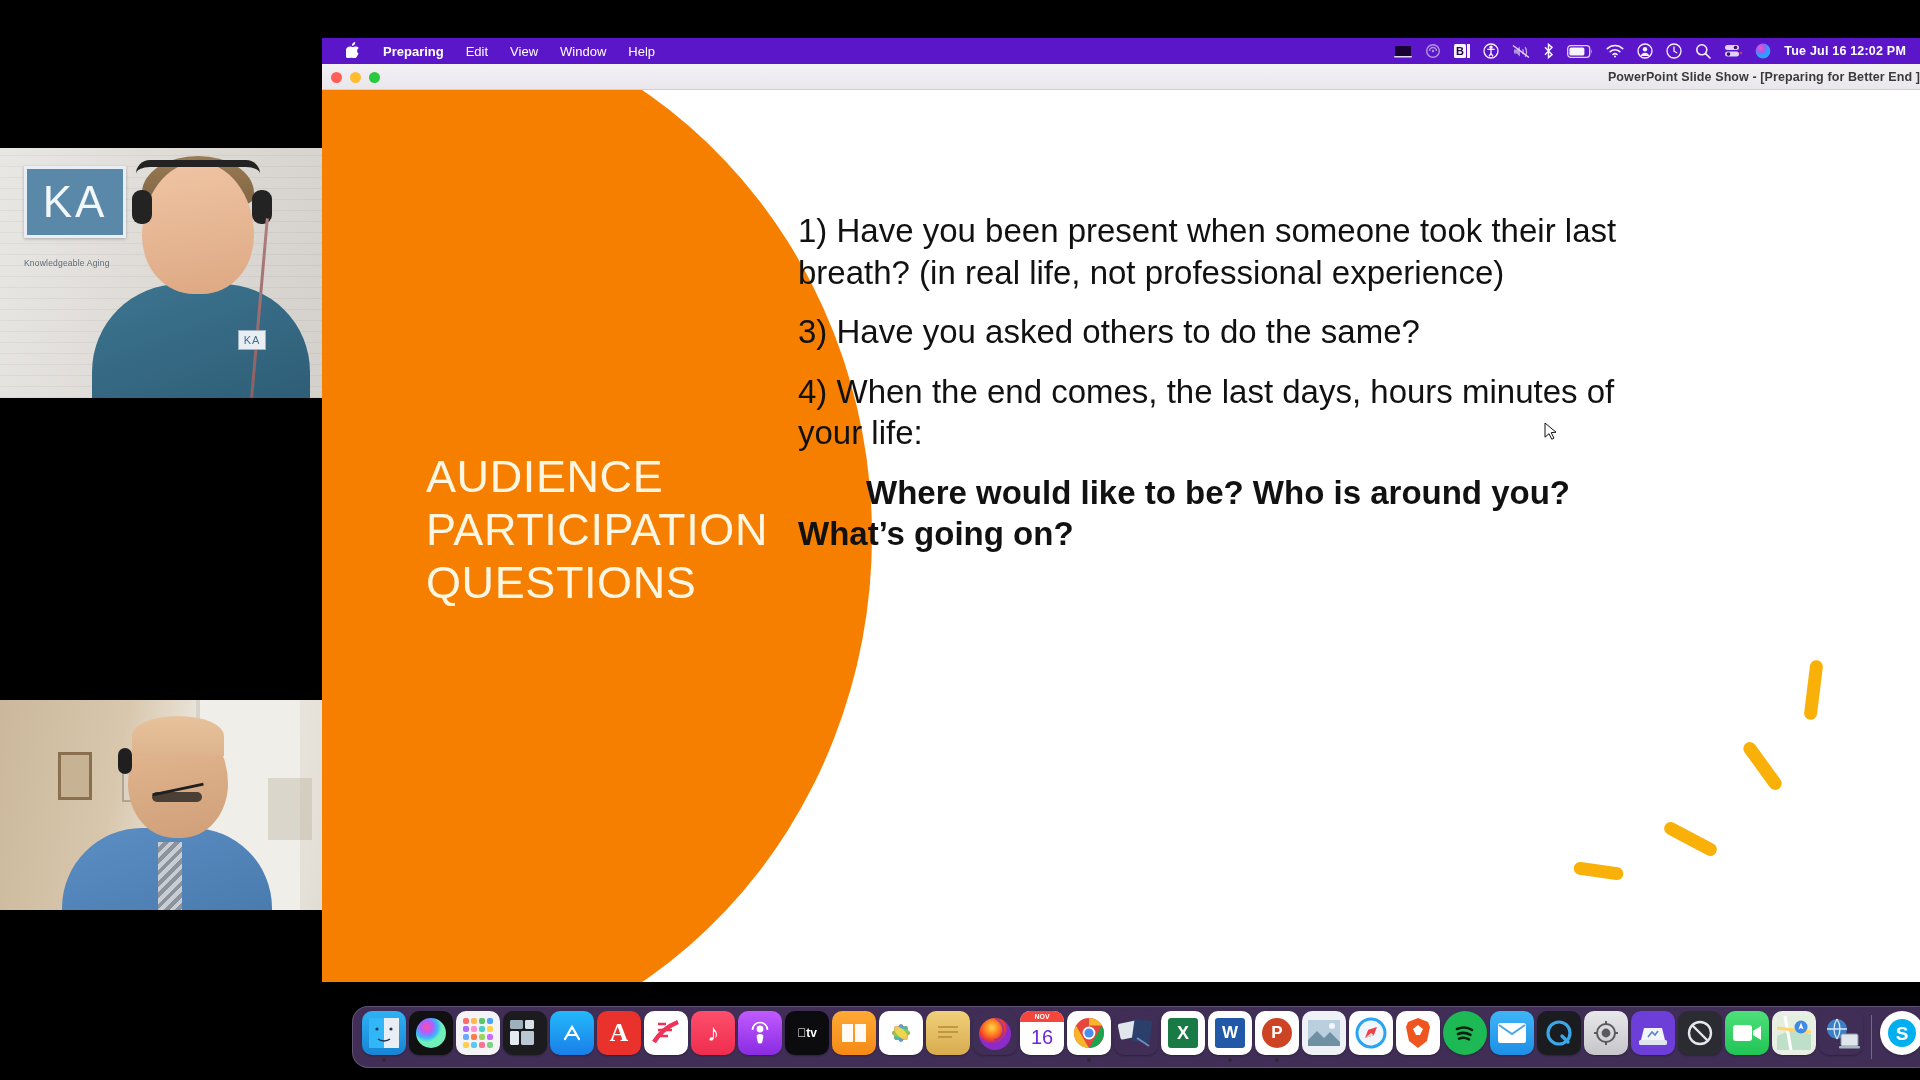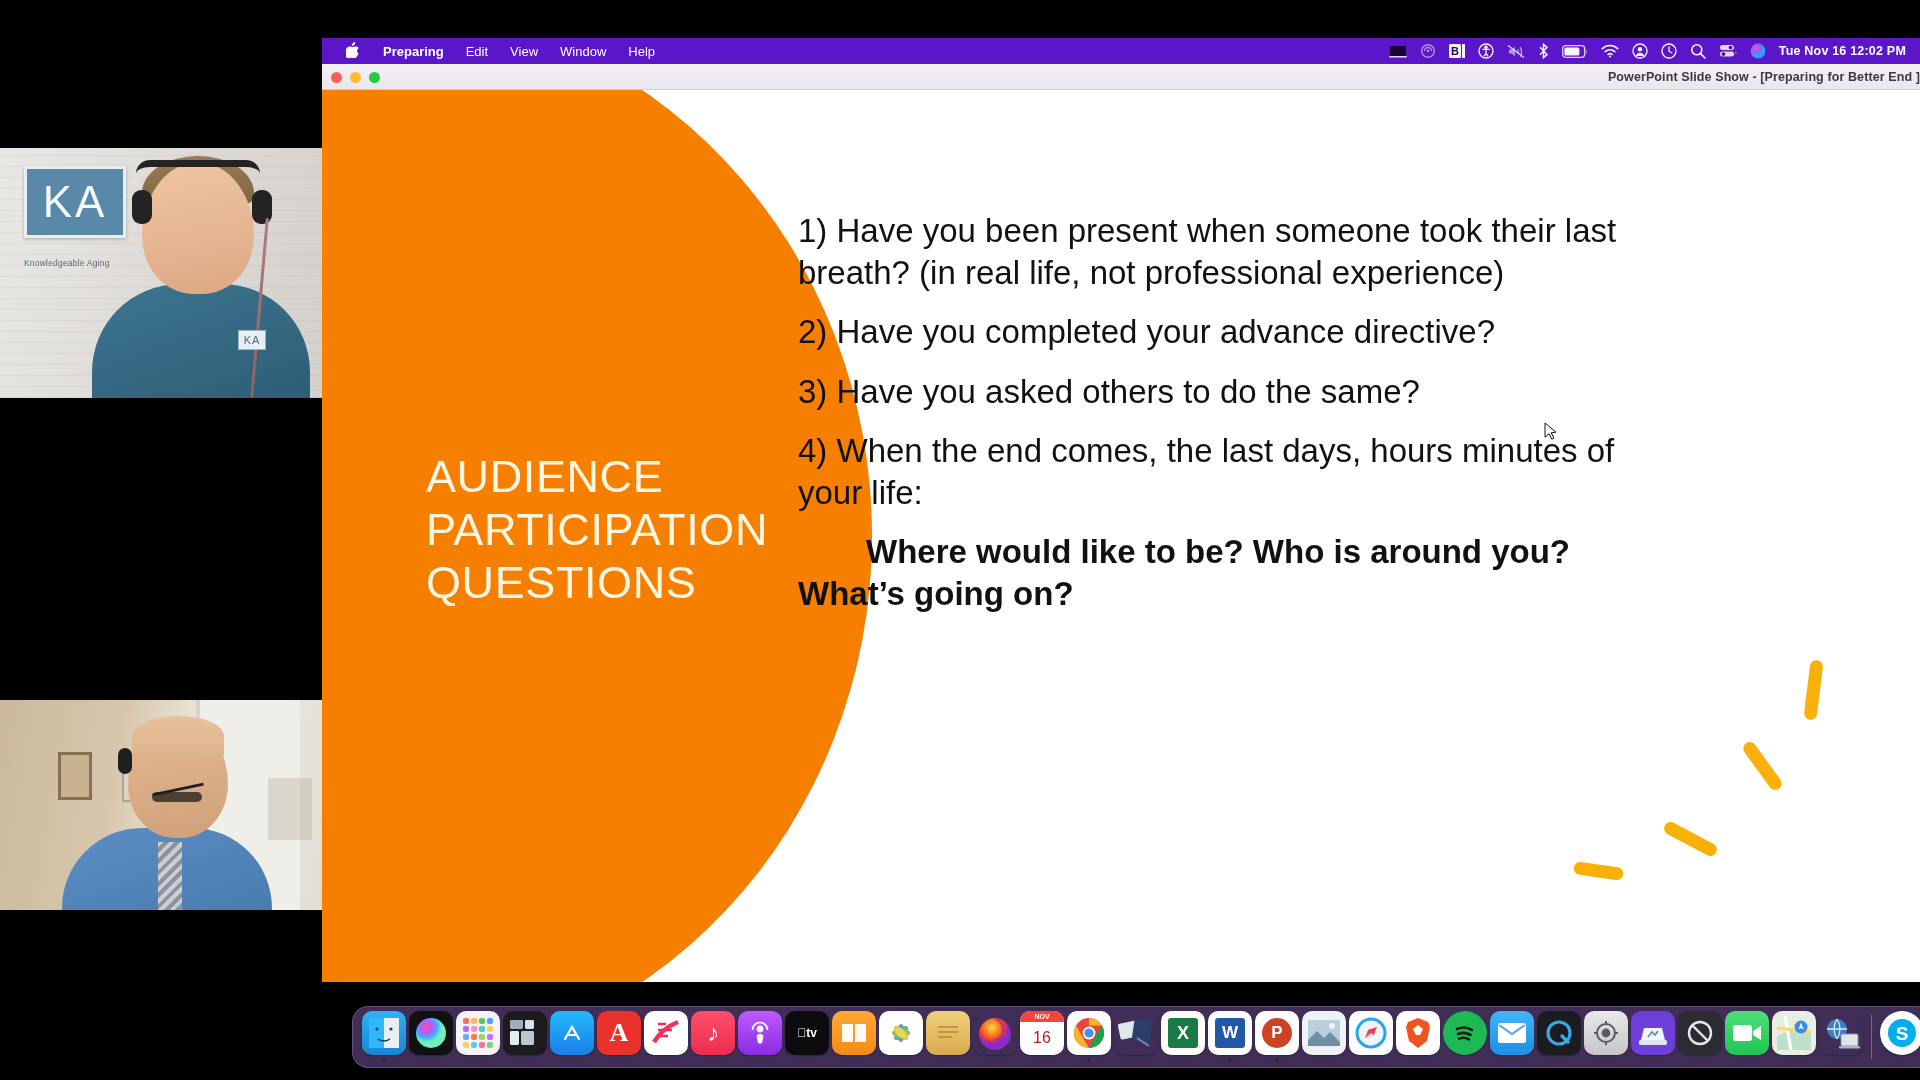--- a/index.html
+++ b/index.html
@@ -206,21 +206,21 @@
   }
   .dot { width: 4px; height: 4px; border-radius: 50%; background: #2b2b2b; margin-top: 3px; }
   .dot.hidden { visibility: hidden; }
   .dock-sep { width: 1px; height: 44px; background: rgba(255,255,255,.28); margin: 0 5px; }
 
   .ic-grid { display:grid; grid-template-columns:repeat(4,1fr); grid-template-rows:repeat(4,1fr); gap:2px; width:30px; height:30px; }
   .ic-grid i { border-radius:2px; display:block; }
 
   .lbl-tiny { font-size: 9px; font-weight: bold; line-height: 1; }
   .cal-top { position:absolute; top:0; left:0; right:0; height:11px; background:#f4463c; color:#fff; font-size:7px; display:flex; align-items:center; justify-content:center; font-weight:bold; }
-  .cal-num { margin-top:9px; color:#b91c1c; font-size:16px; font-weight:500; }
+  .cal-num { margin-top:9px; color:#6d28d9; font-size:20px; font-weight:500; }
 </style>
 </head>
 <body>
 
 <div id="screen">
 
   <div class="video-rail">
 
     <div class="vtile vtile-1">
       <div class="vinner">
@@ -362,21 +362,21 @@
             <defs>
               <radialGradient id="sg" cx="35%" cy="30%">
                 <stop offset="0%" stop-color="#ff5ea8"></stop>
                 <stop offset="55%" stop-color="#a45cff"></stop>
                 <stop offset="100%" stop-color="#2aa8ff"></stop>
               </radialGradient>
             </defs>
             <circle cx="8" cy="8" r="7.4" fill="url(#sg)"></circle>
           </svg>
       </span>
-      <span class="mb-clock">Tue Nov 16  12:02 PM</span>
+      <span class="mb-clock">Tue Jul 16  12:02 PM</span>
     </div>
   </div>
 
   <div class="ppt-window">
 
     <div class="titlebar">
       <div class="traffic">
         <span class="tl red"></span>
         <span class="tl yel"></span>
         <span class="tl grn"></span>
@@ -384,21 +384,20 @@
       <div class="win-title">PowerPoint Slide Show - [Preparing for Better End ]</div>
     </div>
 
     <div class="slide">
       <div class="orange-circle"></div>
 
       <div class="slide-title">AUDIENCE PARTICIPATION QUESTIONS</div>
 
       <div class="slide-body">
         <div class="bullet">1) Have you been present when someone took their last breath? (in real life, not professional experience)</div>
-        <div class="bullet">2) Have you completed your advance directive?</div>
         <div class="bullet">3) Have you asked others to do the same?</div>
         <div class="bullet b">4) When the end comes, the last days, hours minutes of your life:</div>
         <div class="bullet indent">Where would like to be? Who is around you? What’s going on?</div>
       </div>
 
       <div class="dash d1"></div>
       <div class="dash d2"></div>
       <div class="dash d3"></div>
       <div class="dash d4"></div>
 

